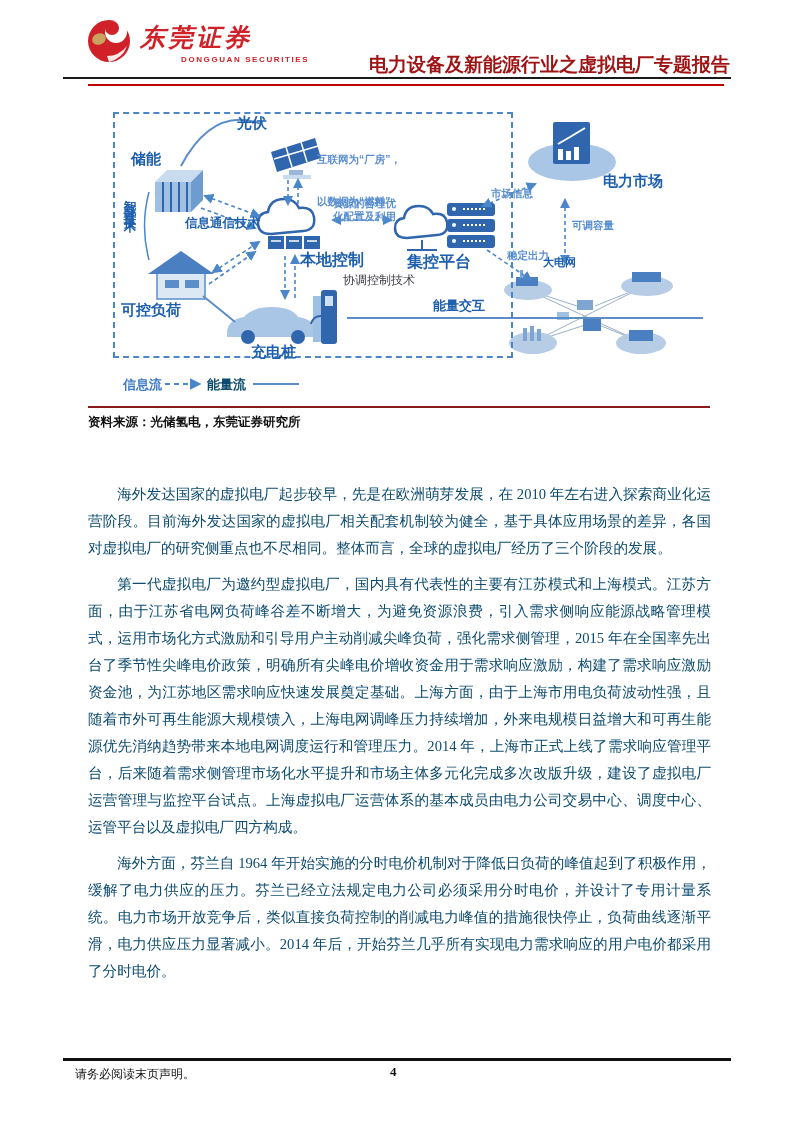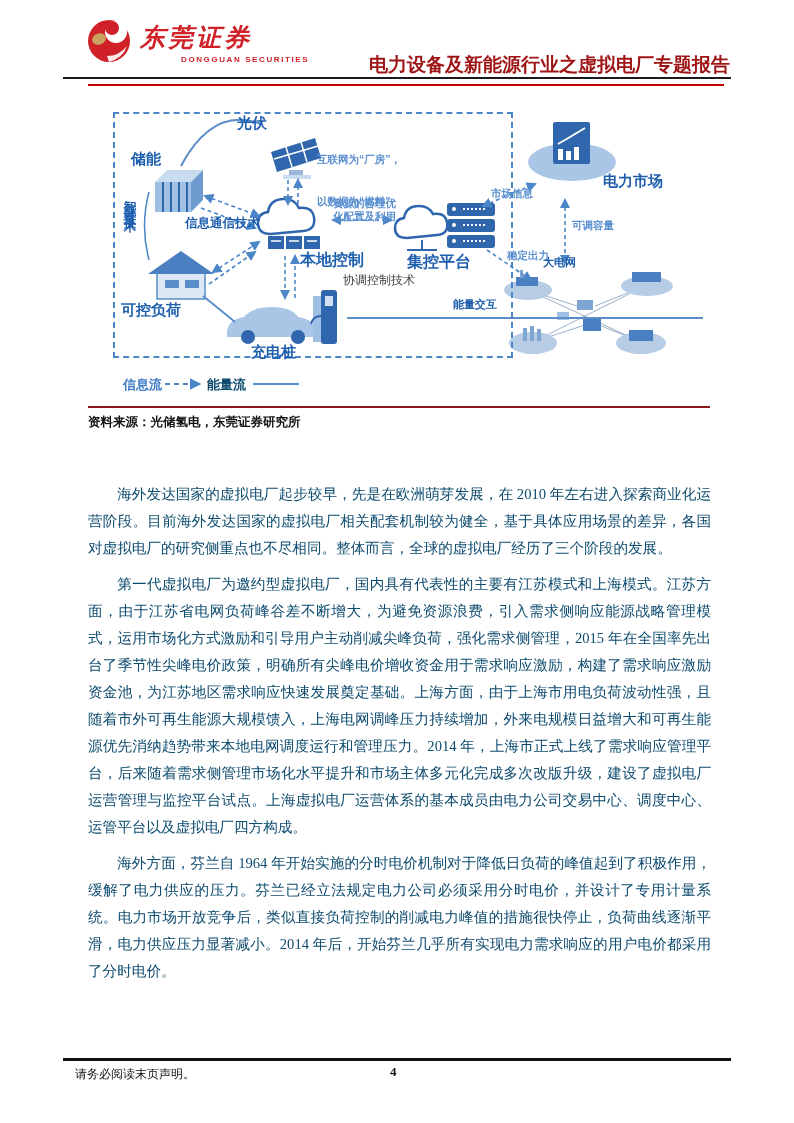--- a/index.html
+++ b/index.html
@@ -216,21 +216,21 @@
     <div class="fl" style="left:215px;top:150px;font-size:16px;">本地控制</div>
     <div class="fl-dark" style="left:258px;top:172px;">协调控制技术</div>
     <div class="fl" style="left:322px;top:152px;font-size:16px;">集控平台</div>
     <div class="fl-note" style="left:406px;top:86px;">市场信息</div>
     <div class="fl fl-big" style="left:518px;top:72px;">电力市场</div>
     <div class="fl-note" style="left:487px;top:118px;">可调容量</div>
     <div class="fl-note" style="left:410px;top:148px;padding-left:12px;">稳定出力</div>
     <div class="fl" style="left:458px;top:155px;font-size:11px;">大电网</div>
     <div class="fl fl-big" style="left:36px;top:201px;">可控负荷</div>
     <div class="fl fl-big" style="left:166px;top:243px;">充电桩</div>
-    <div class="fl" style="left:368px;top:197px;font-size:11px;">能量交互</div>
+    <div class="fl" style="left:348px;top:197px;font-size:13px;">能量交互</div>
 
     <div class="fl fl-mid" style="left:38px;top:276px;color:#3f7ac4;">信息流</div>
     <div class="fl fl-mid" style="left:122px;top:276px;color:#0c4a6e;">能量流</div>
   </div>
 
   <div class="cap-rule"></div>
   <div class="caption">资料来源：光储氢电，东莞证券研究所</div>
 
   <div class="body-text">
     <p>海外发达国家的虚拟电厂起步较早，先是在欧洲萌芽发展，在 2010 年左右进入探索商业化运营阶段。目前海外发达国家的虚拟电厂相关配套机制较为健全，基于具体应用场景的差异，各国对虚拟电厂的研究侧重点也不尽相同。整体而言，全球的虚拟电厂经历了三个阶段的发展。</p>

